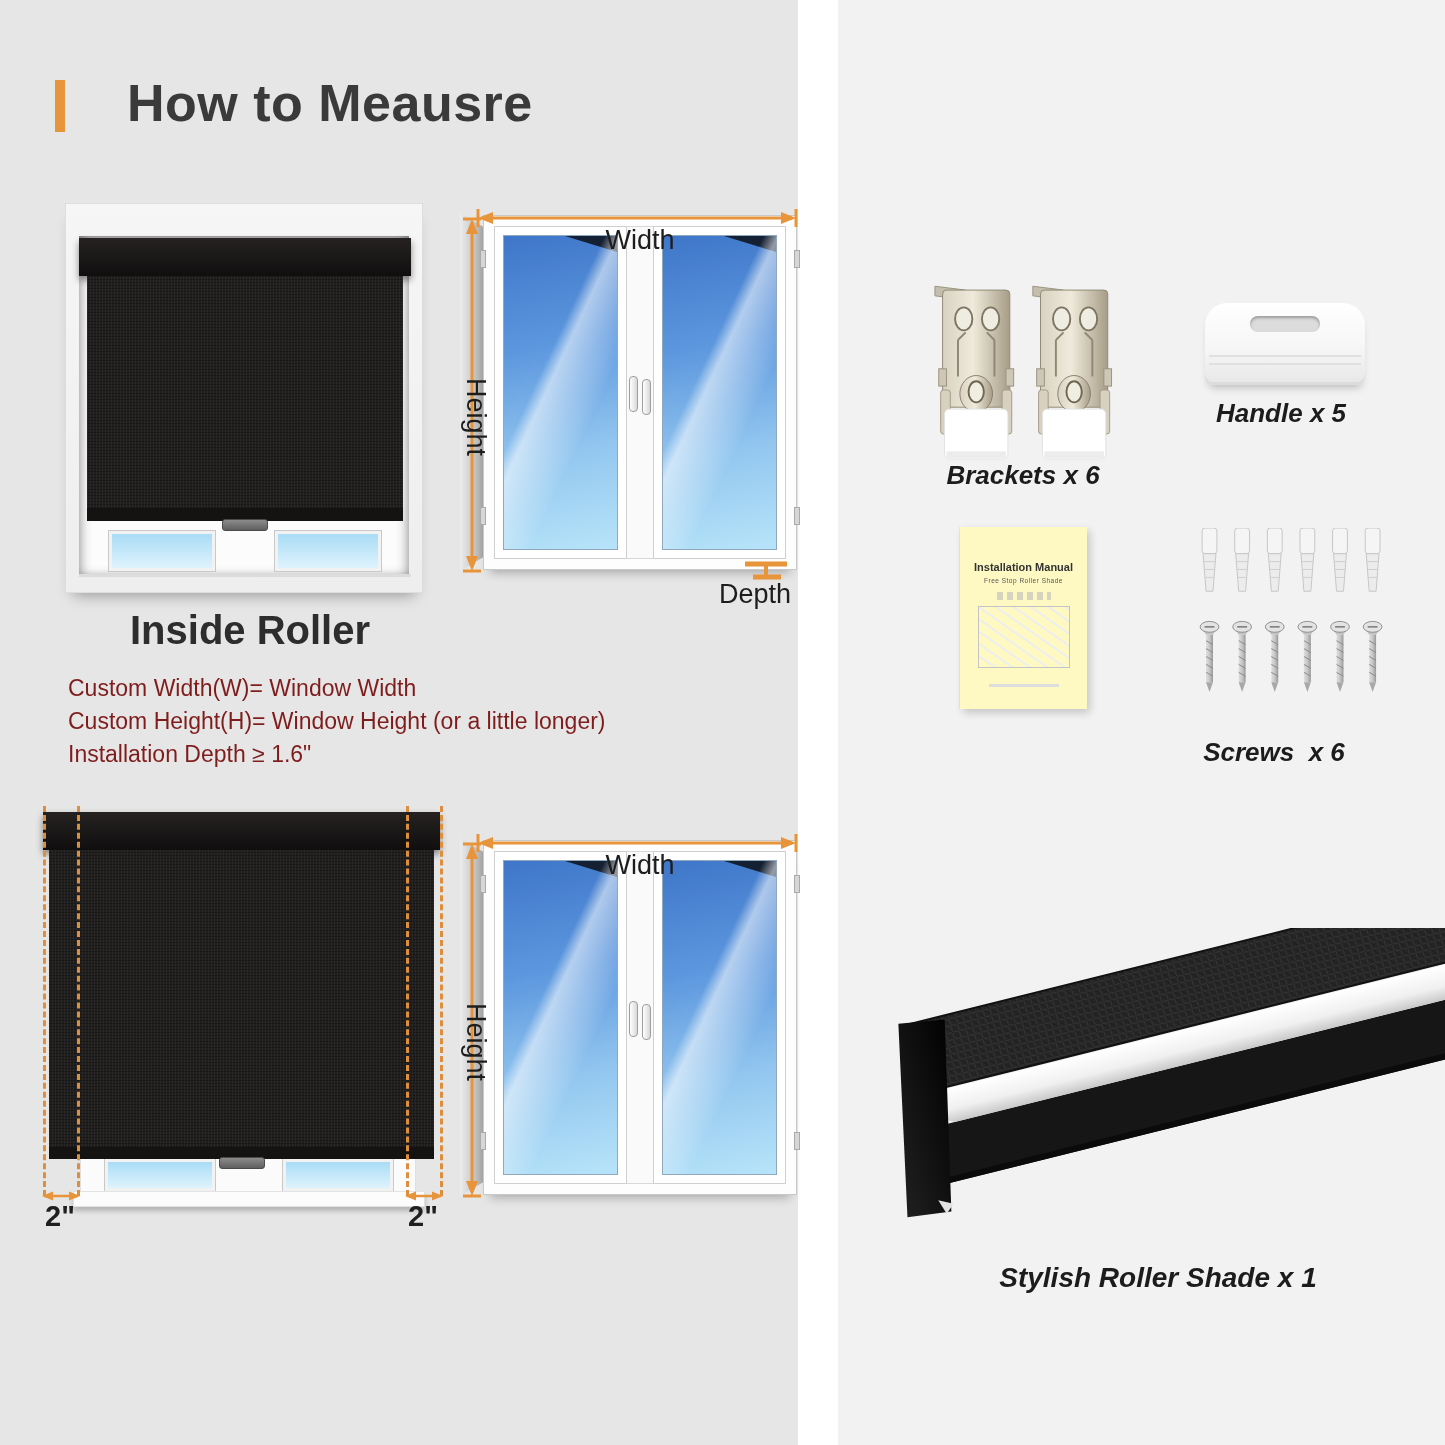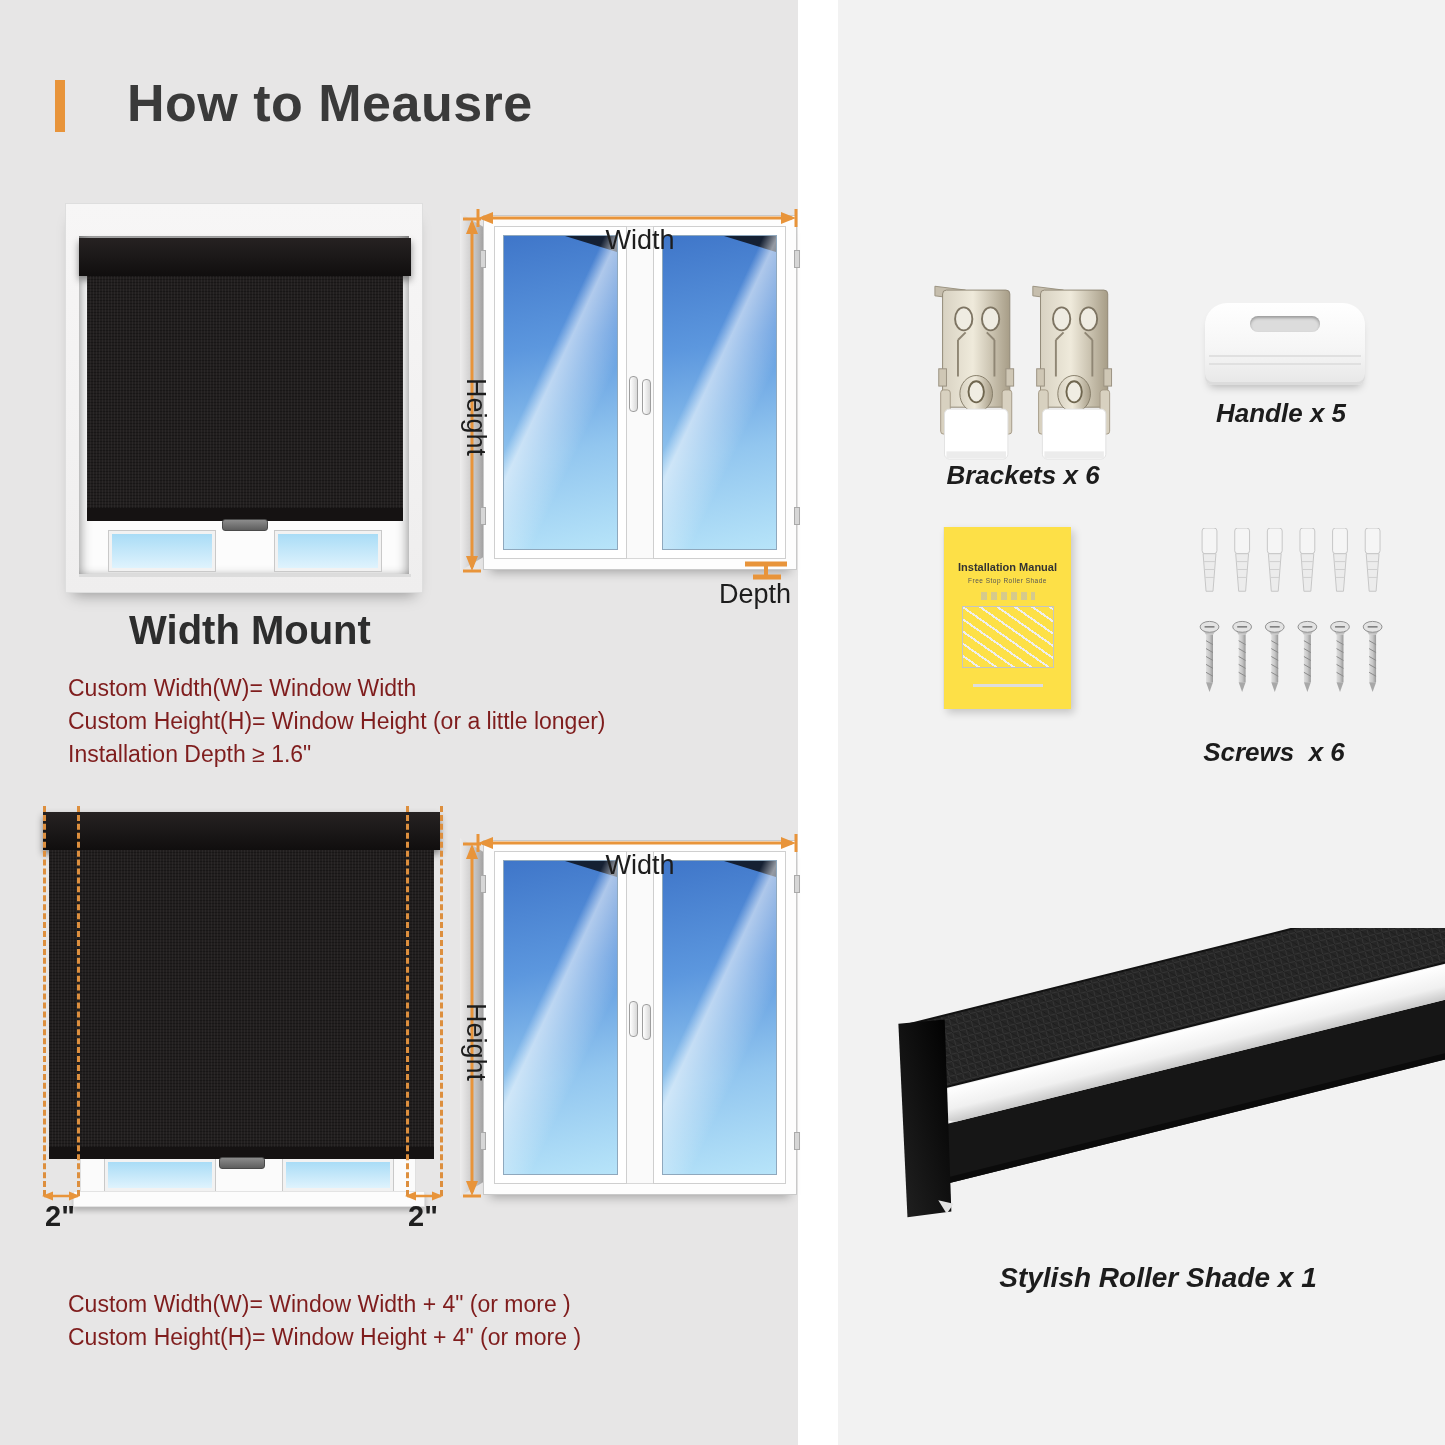--- a/index.html
+++ b/index.html
@@ -109,21 +109,21 @@
   .lbl-screws   { left:336px; top:712px; width:200px;margin-top:25px; }
   .lbl-shade    { left:150px; top:1262px; width:340px; font-size:28px; }
   .brackets-svg { position:absolute; left:95px; top:282px; }
   .handle-wrap { position:absolute; left:367px; top:303px; width:160px; height:82px; }
   .handle-body { position:absolute; inset:0; background:linear-gradient(180deg,#ffffff 0%,#f6f6f6 55%,#e7e7e7 100%);
     border-radius:22px 22px 8px 8px; box-shadow:0 6px 8px -4px rgba(0,0,0,.25), inset 0 -3px 0 #dcdcdc; }
   .handle-slot { position:absolute; left:45px; top:13px; width:70px; height:16px; background:#dcdcdc;
     border-radius:8px; box-shadow:inset 0 2px 3px rgba(0,0,0,.3); }
   .handle-groove { position:absolute; left:4px; width:152px; height:2px; background:#e0e0e0; }
   .hgr1 { top:52px; } .hgr2 { top:60px; }
-  .manual { position:absolute; left:106px; top:527px; width:127px; height:182px; background:#fde047;
+  .manual { position:absolute; left:122px; top:527px; width:127px; height:182px; background:#fef9c3;
     box-shadow:3px 4px 8px rgba(0,0,0,.18), -1px 0 0 #e8e8e8; padding-top:34px; text-align:center; }
   .manual-title { font-size:11px; font-weight:bold; color:#333; }
   .manual-sub { font-size:6.5px; color:#555; margin-top:4px; letter-spacing:.5px; }
   .manual-squiggle { width:54px; height:8px; margin:8px auto 6px auto;
     background:repeating-linear-gradient(90deg,#bbb 0 6px, transparent 6px 10px); opacity:.6; }
   .manual-box { width:92px; height:62px; margin:4px auto; border:1px solid #c4c4c4;
     background:repeating-linear-gradient(35deg, transparent 0 8px, #eee 8px 10px); }
   .manual-foot { width:70px; height:3px; margin:16px auto 0 auto; background:#ddd; }
   .screws-svg { position:absolute; left:360px; top:528px; }
   .shade-svg { position:absolute; left:40px; top:928px; }
@@ -192,21 +192,21 @@
       <div class="wd-width-label">Width</div>
       <div class="wd-height-label">Height</div>
       <svg class="wd-depth-glyph orange-svg" width="48" height="20">
         <line x1="2" y1="3" x2="44" y2="3" stroke-width="5"></line>
         <line x1="23" y1="3" x2="23" y2="15" stroke-width="4"></line>
         <line x1="10" y1="16" x2="38" y2="16" stroke-width="5"></line>
       </svg>
       <div class="wd-depth-label">Depth</div>
     </div>
 
-    <h2 class="mount-heading h-inside">Width Mount</h2>
+    <h2 class="mount-heading h-inside">Inside Roller</h2>
 
     <div class="rules rules-inside">
       <div>Custom Width(W)= Window Width</div>
       <div>Custom Height(H)= Window Height (or a little longer)</div>
       <div>Installation Depth ≥ 1.6"</div>
     </div>
 
     <div class="fig-outside">
       <div class="ow-frame">
         <div class="mini-pane pane-l"></div>
@@ -267,24 +267,20 @@
         <line x1="0" y1="354" x2="18" y2="354" stroke-width="3"></line>
         <line x1="9" y1="6" x2="9" y2="350" stroke-width="3"></line>
         <polygon points="9,2 3,17 15,17"></polygon>
           <polygon points="9,354 3,339 15,339"></polygon>
       </svg>
       <div class="wd-width-label">Width</div>
       <div class="wd-height-label">Height</div>
     </div>
 
 
-    <div class="rules rules-outside">
-      <div>Custom Width(W)= Window Width + 4" (or more )</div>
-      <div>Custom Height(H)= Window Height + 4" (or more )</div>
-    </div>
   </section>
 
   <section class="panel-right">
 
 
     <svg class="brackets-svg" width="192" height="188" viewBox="0 0 200 195">
       <defs>
         <linearGradient id="metal" x1="0" y1="0" x2="1" y2="0">
           <stop offset="0" stop-color="#d8d2c2"></stop>
             <stop offset="0.45" stop-color="#efeadb"></stop>

